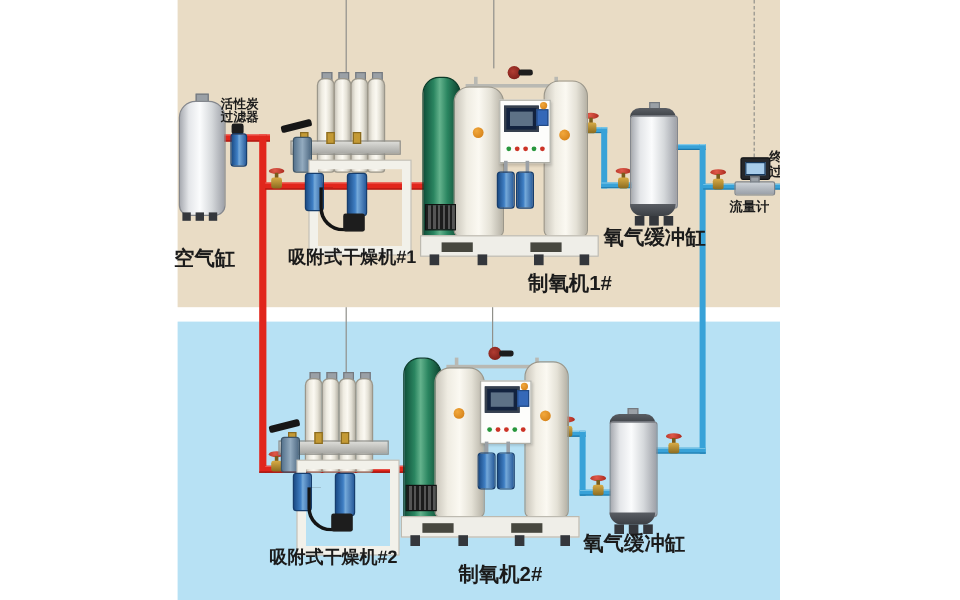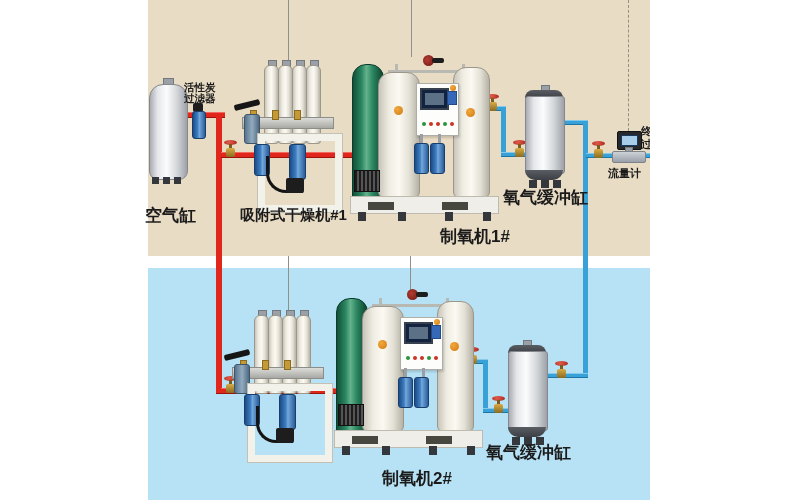--- a/index.html
+++ b/index.html
@@ -238,20 +238,21 @@
     <div class="abs" style="left:16px;top:50px;width:5px;height:8px;background:#c49a35;border:1px solid #8a6b20;"></div>
     <div class="abs" style="left:38px;top:50px;width:5px;height:8px;background:#c49a35;border:1px solid #8a6b20;"></div>
     <div class="abs" style="left:60px;top:50px;width:5px;height:8px;background:#c49a35;border:1px solid #8a6b20;"></div>
     <div class="abs graycyl" style="left:10px;top:54px;width:14px;height:28px;"></div>
     <div class="abs frame" style="left:24px;top:74px;width:70px;height:64px;"></div>
     <div class="abs filter-blue" style="left:20px;top:84px;width:14px;height:30px;"></div>
     <div class="abs filter-blue" style="left:55px;top:84px;width:15px;height:34px;"></div>
     <div class="abs hose" style="left:32px;top:96px;width:34px;height:34px;"></div>
     <div class="abs blackcap" style="left:52px;top:118px;width:18px;height:15px;"></div>
   </div>
+  <div class="abs lbl tcenter" style="left:218px;top:456px;width:120px;">吸附式干燥机#2</div>
 
   <div class="abs" style="left:334px;top:274px;width:147px;height:184px;">
     <div class="abs" style="left:38px;top:30px;width:85px;height:3px;background:#b9b9b3;"></div>
     <div class="abs" style="left:45px;top:24px;width:3px;height:9px;background:#b9b9b3;"></div>
     <div class="abs" style="left:112px;top:24px;width:3px;height:9px;background:#b9b9b3;"></div>
     <div class="abs" style="left:73px;top:15px;width:11px;height:11px;border-radius:50%;background:radial-gradient(circle at 40% 40%,#b13c32,#6e1712);"></div>
     <div class="abs blackcap" style="left:82px;top:18px;width:12px;height:5px;"></div>
     <div class="abs tank-green" style="left:2px;top:24px;width:30px;height:135px;"></div>
     <div class="abs cyl-cream" style="left:28px;top:32px;width:40px;height:124px;"></div>
     <div class="abs cyl-cream" style="left:103px;top:27px;width:35px;height:129px;"></div>

